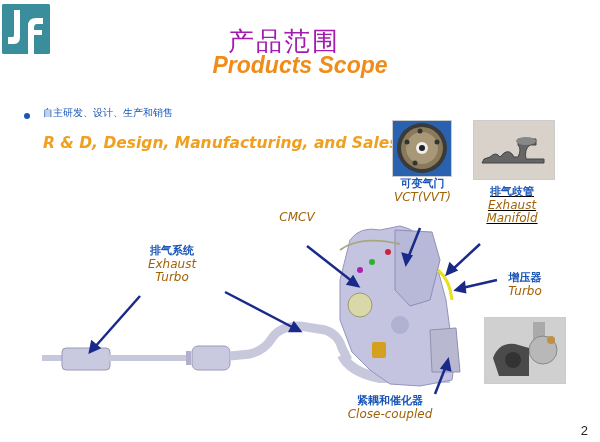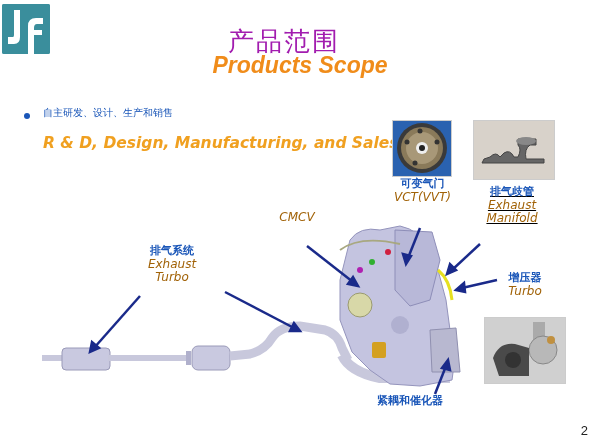--- a/index.html
+++ b/index.html
@@ -124,17 +124,18 @@
   <div class="cn">排气歧管</div>
   <div class="en">Exhaust</div>
   <div class="en">Manifold</div>
 </div>
 
 <div class="abs label" style="left:500px;top:272px;width:50px;">
   <div class="cn">增压器</div>
   <div class="en">Turbo</div>
 </div>
 
-<div class="abs label" style="left:360px;top:395px;width:100px;">
+<div class="abs label" style="left:340px;top:395px;width:100px;">
   <div class="cn">紧耦和催化器</div>
+  <div class="en">Close-coupled</div>
 </div>
 
 <div class="abs page-num">2</div>
 
 </body></html>

